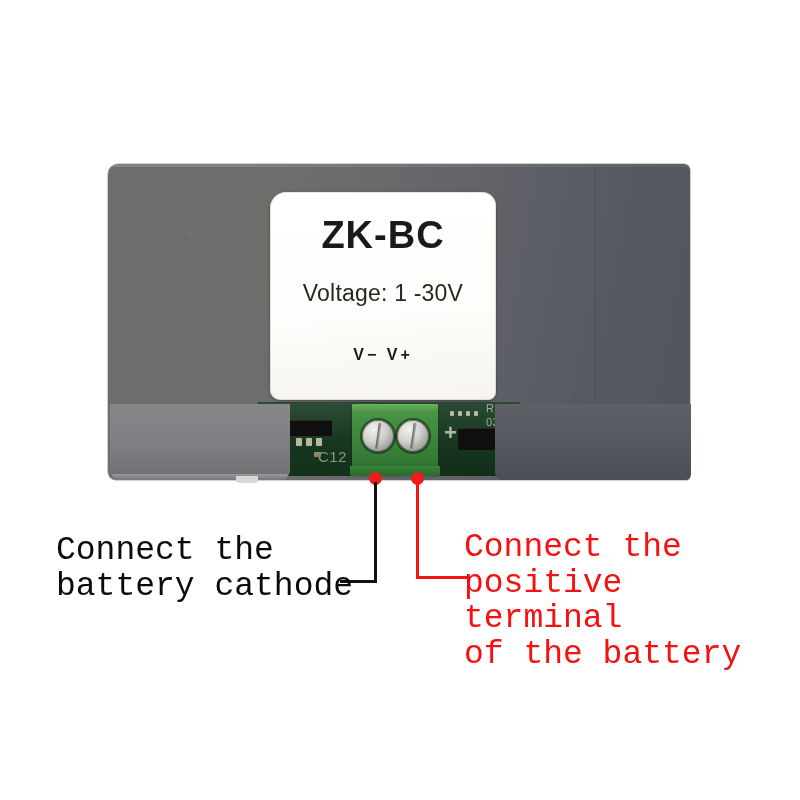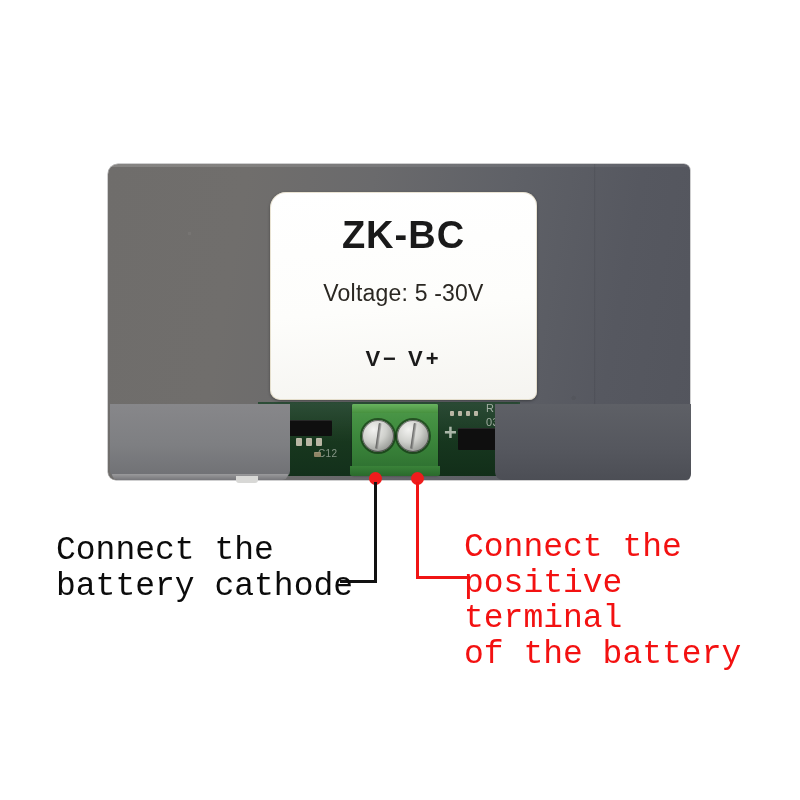--- a/index.html
+++ b/index.html
@@ -134,21 +134,21 @@
   .silk {
     position: absolute;
     color: #c9cfc6;
     font-family: "Liberation Sans", sans-serif;
     font-size: 11px;
     letter-spacing: .4px;
     white-space: nowrap;
     opacity: .75;
     pointer-events: none;
   }
-  .silk.small { font-size: 10px; opacity: .62; text-align: right; }
+  .silk.small { font-size: 15px; opacity: .62; text-align: right; }
   .smd {
     position: absolute;
     background: #0f0f0f;
     border-radius: 1px;
     box-shadow: inset 0 1px 0 rgba(255,255,255,0.10);
   }
   .smd.tan { background: #8f8566; }
   .smd.pad { background: #b9b6a4; }
   .via {
     position: absolute;
@@ -216,21 +216,21 @@
     background: linear-gradient(90deg, rgba(70,70,70,0.85), rgba(160,160,158,0.5));
     transform: rotate(8deg);
     border-radius: 1px;
   }
 
   
   .label {
     position: absolute;
     left: 270px;
     top: 192px;
-    width: 267px;
+    width: 226px;
     height: 208px;
     background: linear-gradient(175deg, #ffffff 0%, #fdfdfb 55%, #f5f4f0 100%);
     border-radius: 16px 14px 8px 10px;
     box-shadow: 0 1px 3px rgba(0,0,0,0.35), inset 0 0 0 1px rgba(196,178,132,0.35);
   }
   .label-text {
     position: absolute;
     left: 0; right: 0;
     text-align: center;
     color: #1a1a1a;
@@ -244,21 +244,21 @@
   }
   .label-voltage {
     top: 88px;
     font-size: 23px;
     font-weight: 400;
     letter-spacing: .2px;
     color: #2a2722;
   }
   .label-poles {
     top: 154px;
-    font-size: 22px;
+    font-size: 16px;
     font-weight: 700;
     letter-spacing: 3px;
   }
 
   
   .dot {
     position: absolute;
     width: 13px;
     height: 13px;
     border-radius: 50%;
@@ -331,21 +331,21 @@
     <div class="terminal-skirt"></div>
   </div>
 
   <div class="device-base"></div>
   <div class="device-base-foot"></div>
   <div class="device-base-notch"></div>
   <div class="device-right-base"></div>
 
   <div class="label">
     <div class="label-text label-model">ZK-BC</div>
-    <div class="label-text label-voltage">Voltage: 5 -30V</div>
+    <div class="label-text label-voltage">Voltage: 1 -30V</div>
     <div class="label-text label-poles">V− V+</div>
   </div>
 
   <div class="dot" style="left:369px; top:472px;"></div>
   <div class="dot" style="left:411px; top:472px;"></div>
 
   <div class="leader" style="left:374px; top:482px; width:3px; height:101px;"></div>
   <div class="leader" style="left:340px; top:580px; width:37px; height:3px;"></div>
 
   <div class="leader red" style="left:416px; top:482px; width:3px; height:97px;"></div>

